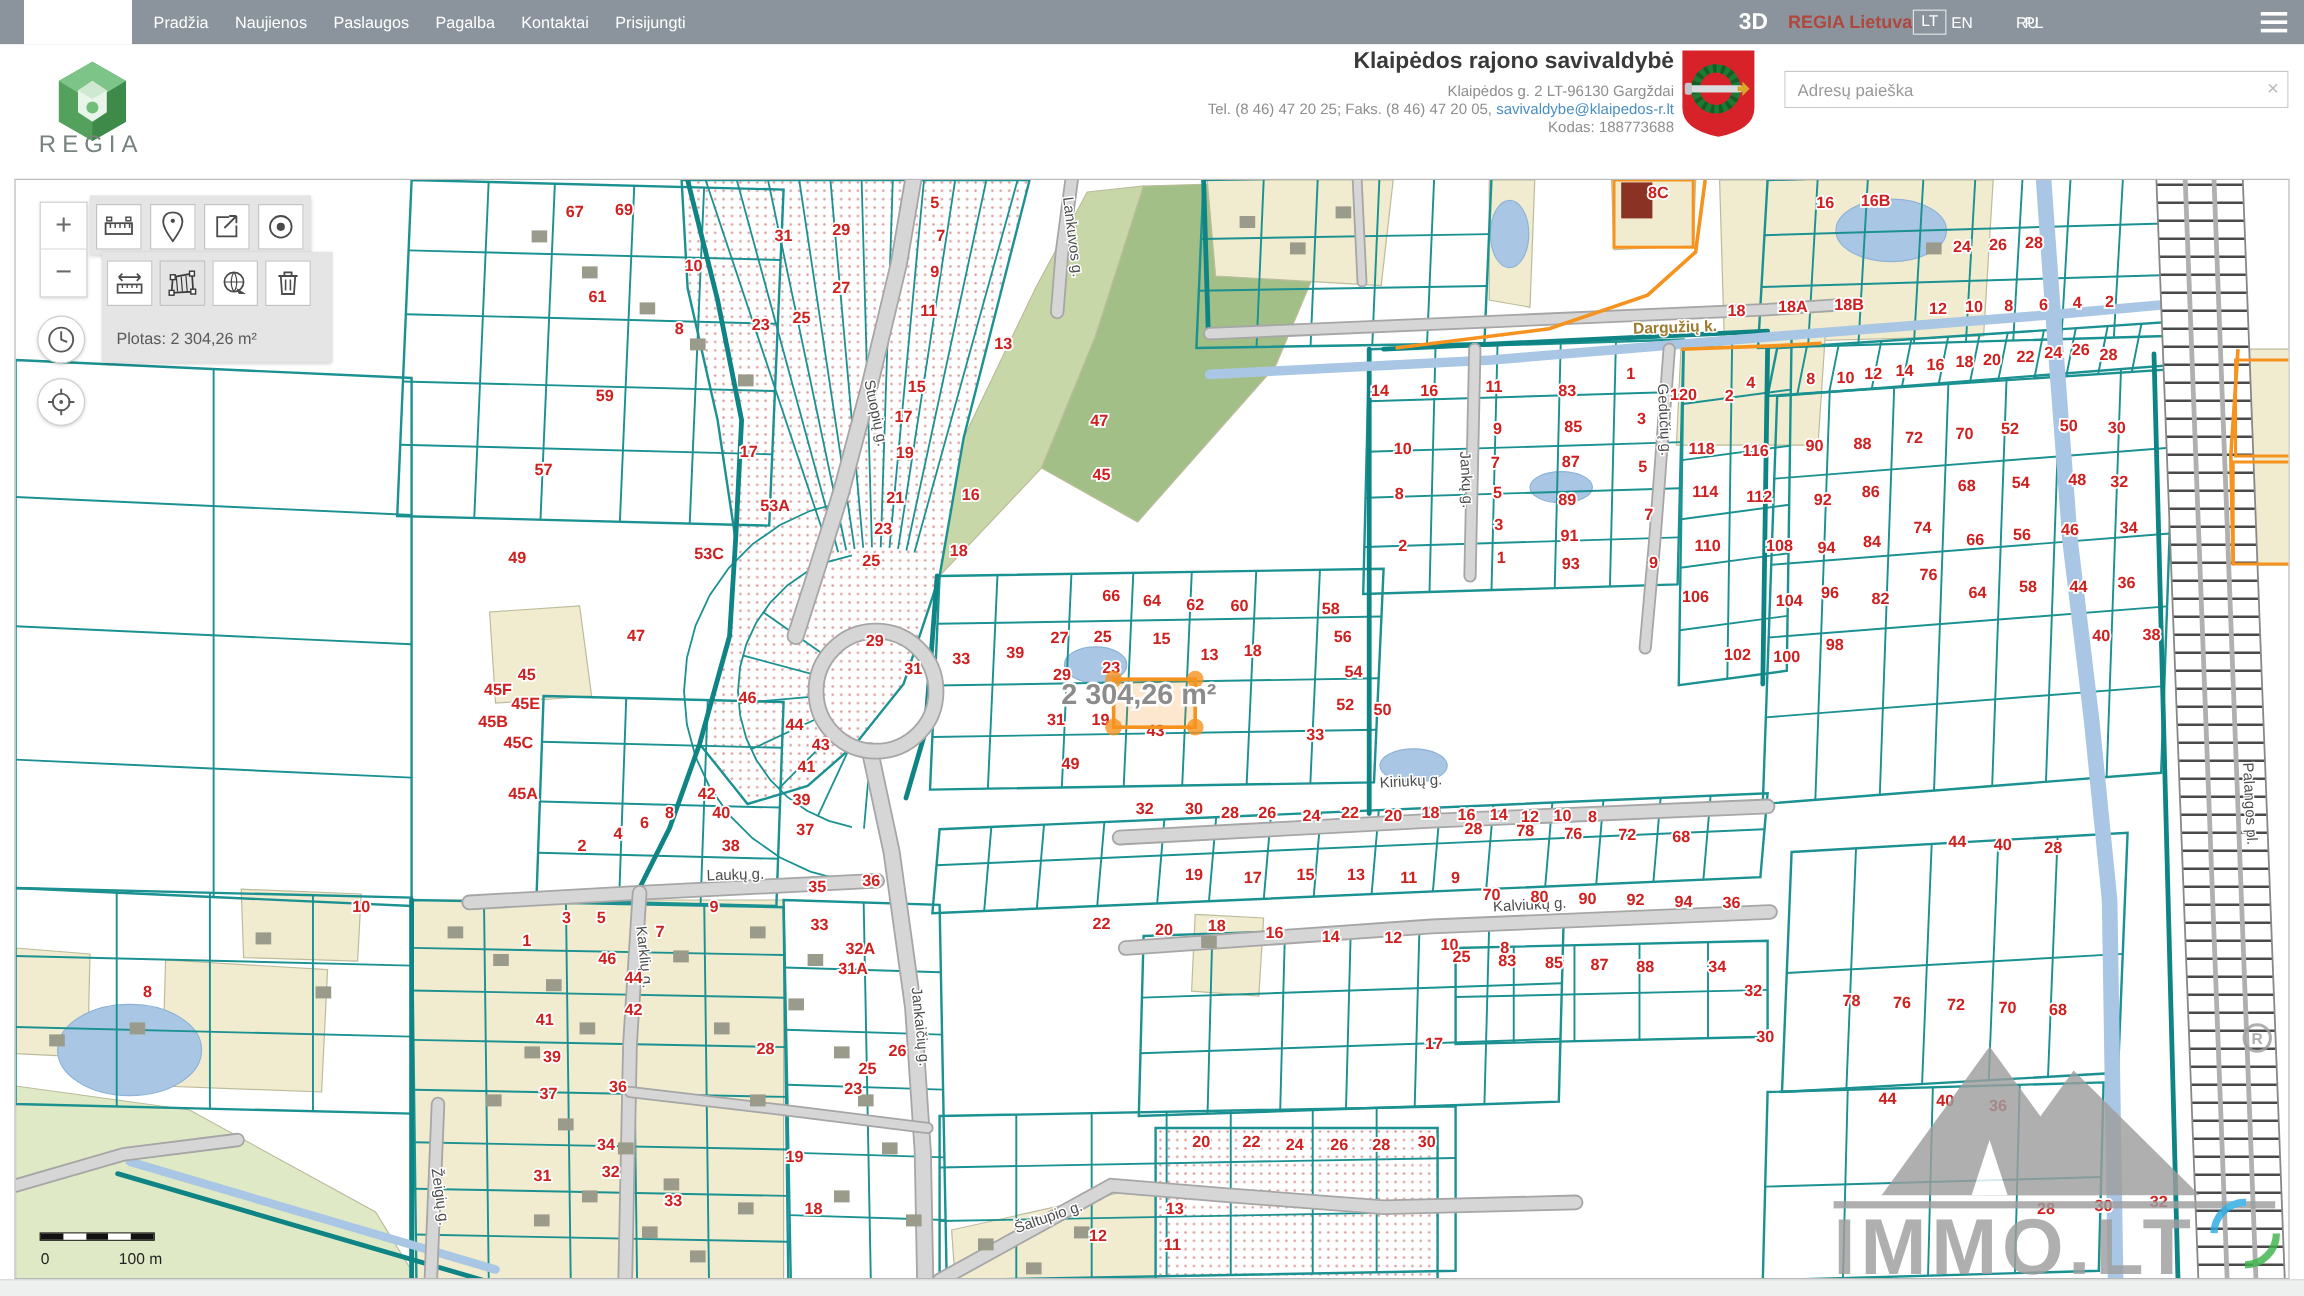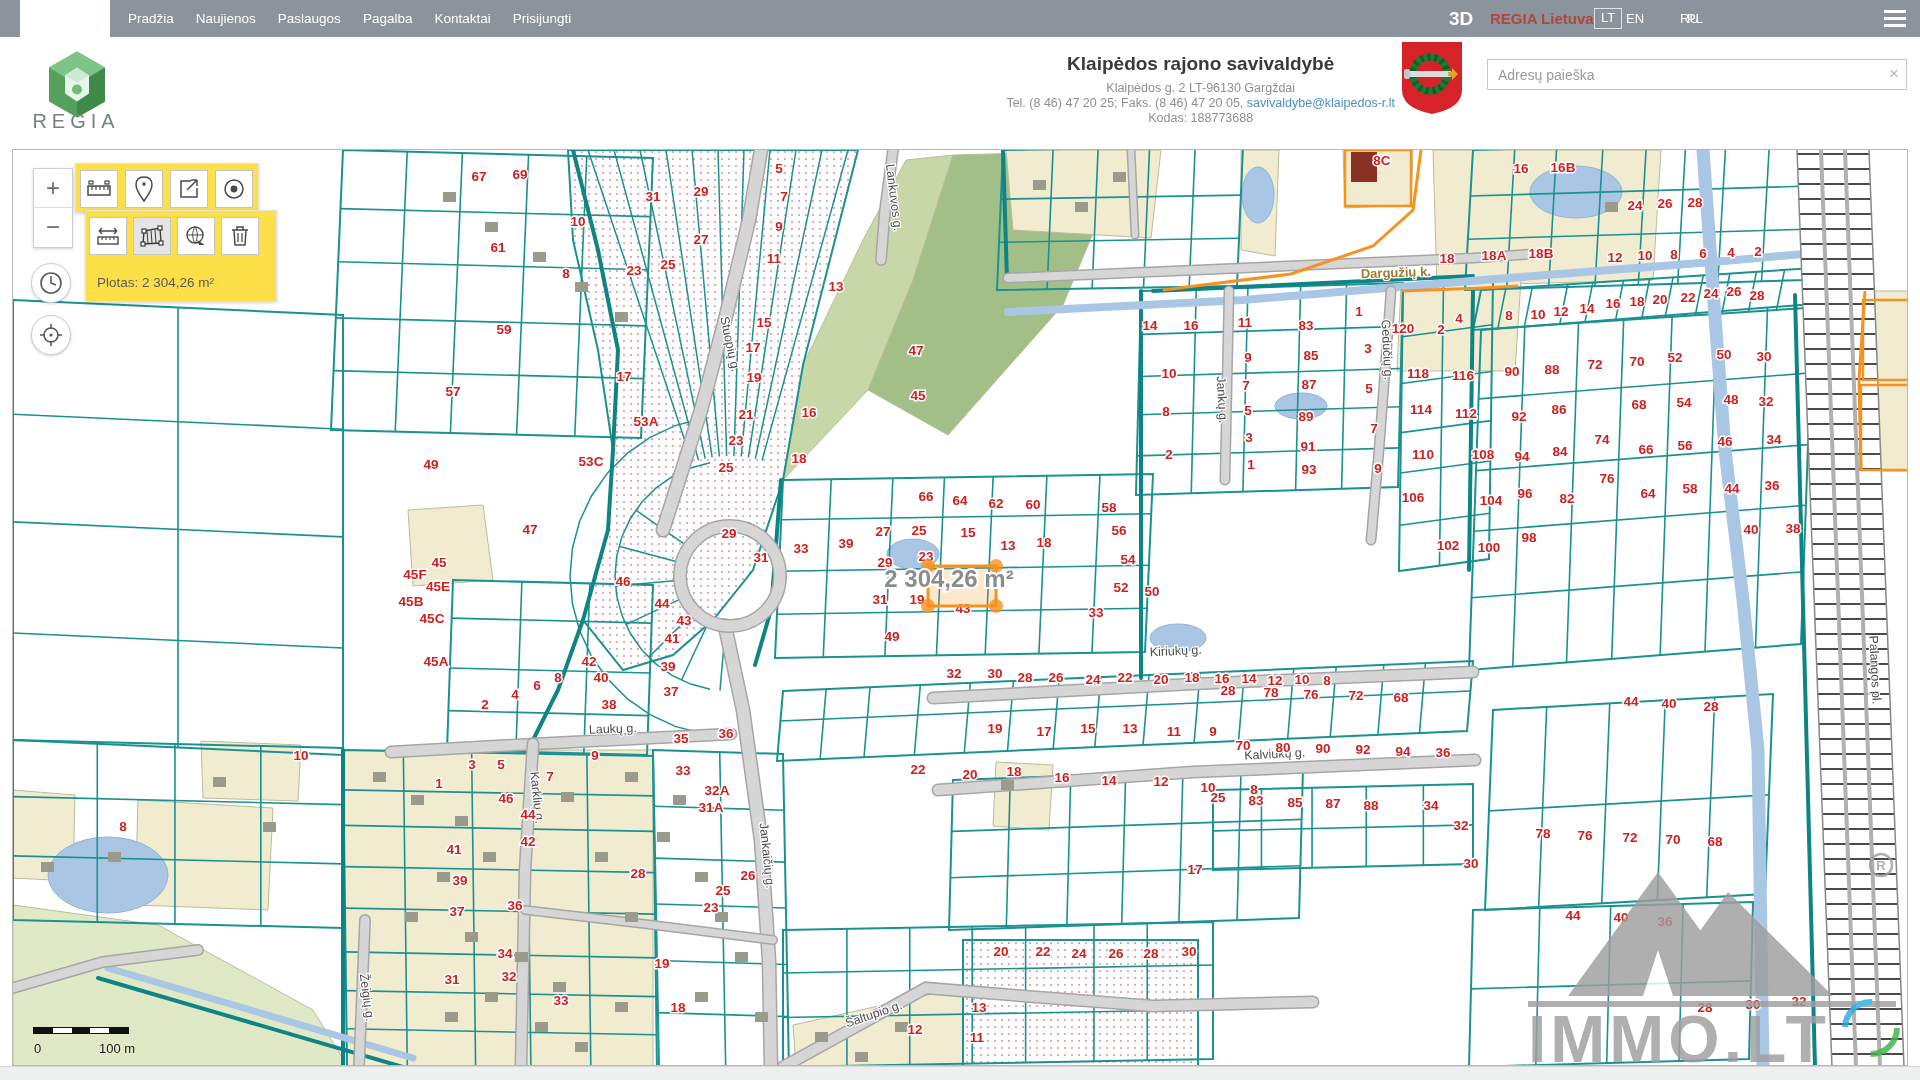--- a/index.html
+++ b/index.html
@@ -15,21 +15,21 @@
   .lang { position:absolute; top:0; color:#fff; font-size:13px; line-height:37px; cursor:pointer; }
   .lang-box { position:absolute; left:1594px; top:8px; border:1px solid #dfe3e6; color:#fff; font-size:13px;
     padding:1px 6px 2px 6px; line-height:16px; cursor:pointer; }
   .burger { position:absolute; left:1884px; top:10px; width:22px; height:17px; cursor:pointer; }
   .burger span { display:block; height:3px; background:#fff; margin-bottom:4px; }
   
   .header { position:absolute; left:0; top:37px; width:1920px; height:112px; background:#fff; }
   .regia-logo { position:absolute; left:42px; top:0px; width:70px; height:95px; }
   .regia-text { position:absolute; left:26px; top:73px; width:100px; text-align:center;
     color:#76837f; font-size:20px; letter-spacing:5px; }
-  .muni-block { position:absolute; right:525px; top:16px; text-align:center; }
+  .muni-block { position:absolute; right:525px; top:4px; text-align:right; }
   .muni-title { font-size:19px; font-weight:bold; color:#3a3a3a; margin-bottom:6px; }
   .muni-line { font-size:12.5px; color:#8e8e8e; line-height:15px; }
   .muni-link { color:#4a8fc4; text-decoration:none; cursor:pointer; }
   .crest { position:absolute; left:1400px; top:3px; width:64px; height:76px; }
   .searchbox { position:absolute; left:1487px; top:22px; width:420px; height:31px; border:1px solid #c9c9c9; background:#fff; }
   .searchbox input { position:absolute; left:0; top:0; width:100%; height:100%; border:none; outline:none;
     padding:0 30px 0 10px; font-size:14px; color:#6d28d9; font-family:"Liberation Sans",sans-serif; }
   .searchbox input::placeholder { color:#9a9a9a; }
   .search-clear { position:absolute; right:7px; top:4px; font-size:17px; color:#b9b9b9; cursor:pointer; }
   
@@ -37,21 +37,21 @@
     border:1px solid #b8b8b8; background:#fff; overflow:hidden; }
   .bottombar { position:absolute; left:0; top:1066px; width:1920px; height:14px;
     background:#eef0f0; border-top:1px solid #d5d5d5; }
   
   .zoombox { position:absolute; left:20px; top:18px; width:40px; height:80px; background:#fff;
     border:1px solid #cfcfcf; box-shadow:0 1px 3px rgba(0,0,0,.18); }
   .zbtn { width:38px; height:39px; text-align:center; line-height:38px; font-size:24px; color:#6a6a6a; cursor:pointer; }
   .zbtn:first-child { border-bottom:1px solid #dcdcdc; }
   .circle-btn { position:absolute; width:40px; height:40px; border-radius:50%; background:#fff;
     border:1px solid #cfcfcf; box-shadow:0 1px 3px rgba(0,0,0,.18); cursor:pointer; }
-  .tool-card { position:absolute; background:#fde047; border:1px solid #e3e3e3; box-shadow:0 1px 3px rgba(0,0,0,.18); }
+  .tool-card { position:absolute; background:#e5e5e5; border:1px solid #e3e3e3; box-shadow:0 1px 3px rgba(0,0,0,.18); }
   .tbtn { position:absolute; top:6px; width:38px; height:38px; background:#fff; border:1px solid #c4c4c4; cursor:pointer; }
   .tbtn.sel { background:#e4e4e4; }
   .tbtn svg, .circle-btn svg { position:absolute; left:50%; top:50%; transform:translate(-50%,-50%); }
   .area-label { position:absolute; left:11px; top:64px; font-size:13.5px; color:#5a5a5a; white-space:nowrap; }
   
   .scalebar { position:absolute; left:20px; top:877px; width:96px; height:7px; border:1px solid #111; display:flex; }
   .scalebar div { flex:1; }
   .scale-labels { position:absolute; left:20px; top:891px; width:110px; font-size:13px; color:#222; }
   .scale-zero { position:absolute; left:1px; top:0; }
   .scale-100 { position:absolute; left:66px; top:0; }

